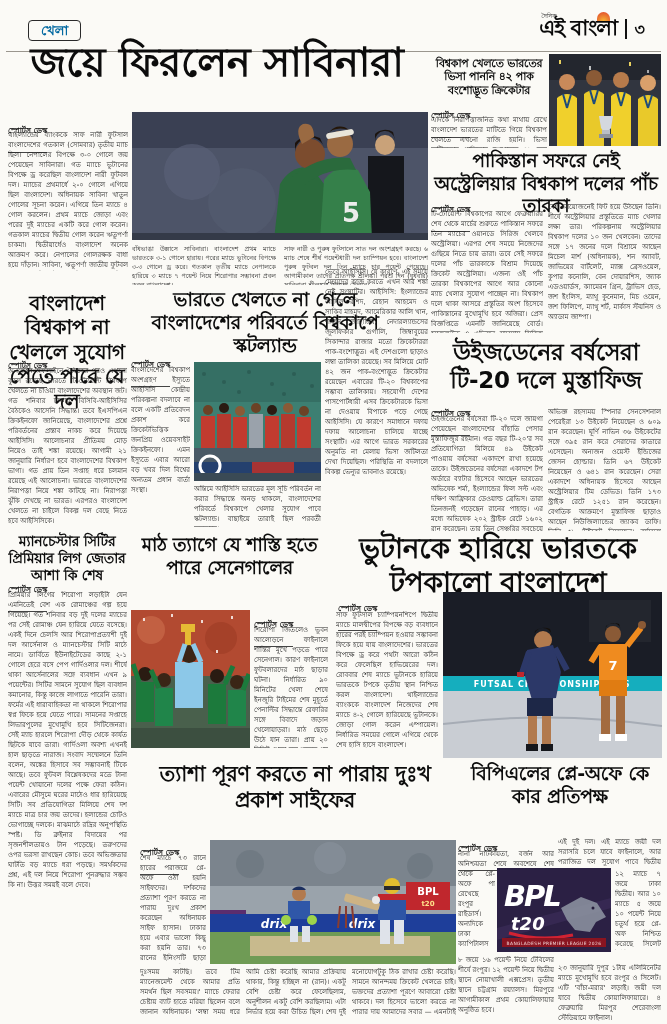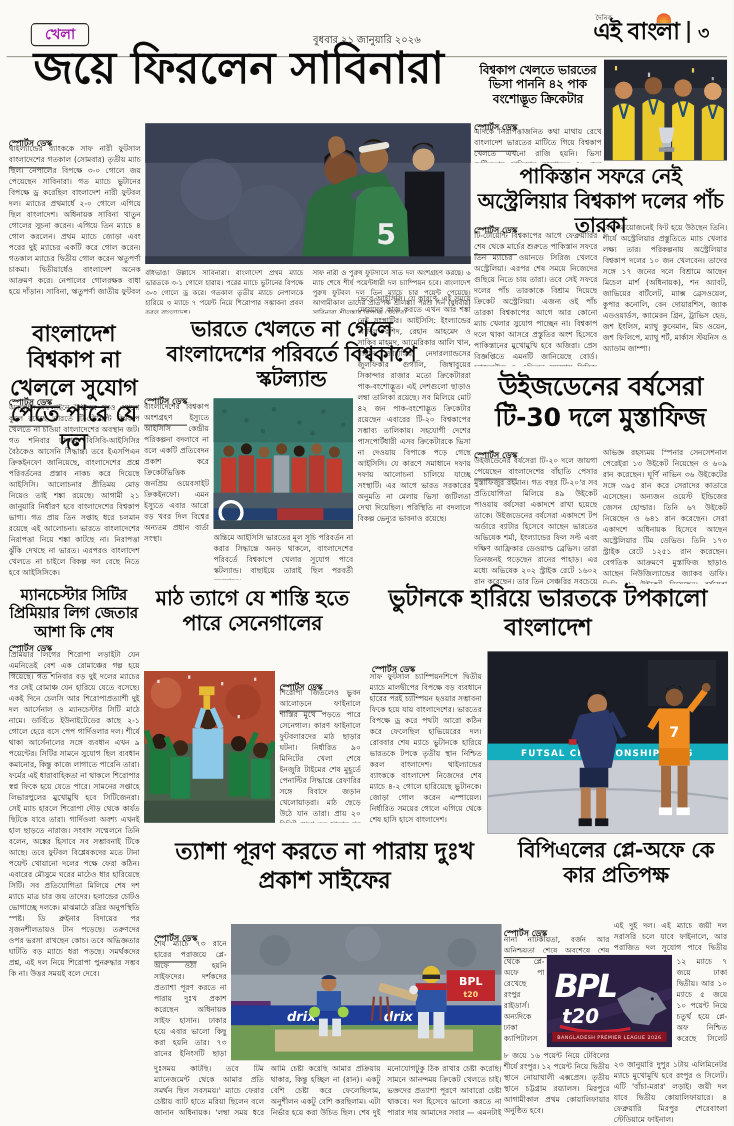--- a/index.html
+++ b/index.html
@@ -5,40 +5,39 @@
 *{box-sizing:border-box}
 html,body{margin:0;padding:0}
 body{width:667px;height:1024px;background:#e3e1db;font-family:"DejaVu Sans","Liberation Sans",sans-serif}
 #page{position:relative;width:667px;height:1024px;background:#fbfaf6;overflow:hidden;color:#1a1a1a}
 .abs{position:absolute}
 .hl{font-weight:700;color:#0c0c0c;text-align:center;line-height:1.22;letter-spacing:-.3px}
 .by{font-size:7.5px;font-weight:700;color:#111;display:inline-block;border-bottom:1px solid #444;padding-bottom:15px}
 .bt{font-size:6.8px;line-height:1.47;text-align:justify;color:#222;overflow:hidden}
 .cap{font-size:6.3px;line-height:1.42;text-align:justify;color:#222;overflow:hidden}
 .rule{background:#9a968e}
-#section-tab{border:1.5px solid #2a2a2a;border-radius:4px;padding:2px 12px;font-weight:700;font-size:13px;color:#a21caf}
+#section-tab{border:1.5px solid #2a2a2a;border-radius:4px;padding:2px 12px;font-weight:700;font-size:13px;color:#0369a1}
 #dateline{font-size:9px;color:#222;text-align:center}
 .masthead{display:flex;align-items:flex-end;gap:6px}
 .masthead .main{font-size:21px;font-weight:900;color:#0a0a0a;letter-spacing:-1px;line-height:1}
 .masthead .small{font-size:6px;color:#333;position:absolute;top:-7px;left:2px}
 .masthead .sun{position:absolute;top:-6px;left:58px;width:13px;height:9px;border-radius:13px 13px 0 0;background:radial-gradient(circle at 50% 100%, #f7b733 0%, #e4572e 80%)}
 .masthead .bar{width:1.5px;height:20px;background:#111;margin:0 2px}
 .masthead .pageno{font-size:16px;font-weight:700;color:#0a0a0a;line-height:1.1}
 .photo{display:block}
 svg text{font-family:"DejaVu Sans",sans-serif}
 </style>
 </head>
 <body>
 
 <div id="page">
 
   <div class="abs" style="left:28px;top:20px">
     <span id="section-tab">খেলা</span>
   </div>
-  <div class="abs" id="dateline" style="left:0;right:0;top:29px">বুধবার ২১ জানুয়ারি ২০২৬</div>
   <div class="abs masthead" style="right:22px;top:18px;position:absolute">
     <span style="position:relative">
       <span class="small">দৈনিক</span>
       <span class="sun"></span>
       <span class="main">এই বাংলা</span>
     </span>
     <span class="bar"></span>
     <span class="pageno">৩</span>
   </div>
   <div class="abs rule" style="left:6px;top:51px;width:655px;height:1px"></div>
@@ -99,21 +98,21 @@
   </svg>
 
   <div>
     <div class="abs hl" style="left:431px;top:150px;width:230px;font-size:18.5px">পাকিস্তান সফরে নেই অস্ট্রেলিয়ার বিশ্বকাপ দলের পাঁচ তারকা</div>
     <div class="abs" style="left:431px;top:197px"><span class="by">স্পোর্টস ডেস্ক</span></div>
     <div class="abs bt" style="left:431px;top:210px;width:112px;height:123px">টি-টোয়েন্টি বিশ্বকাপের আগে ফেব্রুয়ারির শেষ থেকে মার্চের শুরুতে পাকিস্তান সফরে তিন ম্যাচের ওয়ানডে সিরিজ খেলবে অস্ট্রেলিয়া। এরপর শেষ সময়ে নিজেদের গুছিয়ে নিতে চায় তারা। তবে সেই সফরে দলের পাঁচ তারকাকে বিশ্রাম দিয়েছে ক্রিকেট অস্ট্রেলিয়া। এজন্য ওই পাঁচ তারকা বিশ্বকাপের আগে আর কোনো ম্যাচ খেলার সুযোগ পাচ্ছেন না। বিশ্বকাপ দলে থাকা আসরে প্রস্তুতির অংশ হিসেবে পাকিস্তানের মুখোমুখি হবে অজিরা। প্রেস বিজ্ঞপ্তিতে এমনটি জানিয়েছে বোর্ড। হ্যাজলউড ও এভিলন সমস্যায় সিরিজ থেকে ছিটকে যাওয়া ম্যাক্সওয়েলও গত সপ্তাহে ফিরেছেন অনুশীলনে।</div>
     <div class="abs bt" style="left:548px;top:203px;width:113px;height:130px">বেশ আয়োজনেই ফিট হয়ে উঠছেন তিনি। শীর্ষে অস্ট্রেলিয়ার প্রস্তুতিতে ম্যাচ খেলার লক্ষ্য তার। পরিকল্পনায় অস্ট্রেলিয়ার বিশ্বকাপ দলের ১০ জন খেলবেন। তাদের সঙ্গে ১৭ জনের দলে বিশ্রামে আছেন মিচেল মার্শ (অধিনায়ক), শন অ্যাবট, জাভিয়ের বার্টলেট, ম্যাক্স ব্রেসওয়েল, কুপার কনোলি, বেন দোয়ারশিস, জ্যাক এডওয়ার্ডস, ক্যামেরন গ্রিন, ট্রাভিস হেড, জশ ইংলিস, ম্যাথু কুনেমান, মিচ ওয়েন, জশ ফিলিপে, ম্যাথু শর্ট, মার্কাস স্টয়নিস ও অ্যাডাম জাম্পা।</div>
   </div>
 
   <div>
-    <div class="abs hl" style="left:431px;top:338px;width:230px;font-size:23px">উইজডেনের বর্ষসেরা টি-30 দলে মুস্তাফিজ</div>
+    <div class="abs hl" style="left:431px;top:338px;width:230px;font-size:23px">উইজডেনের বর্ষসেরা টি-20 দলে মুস্তাফিজ</div>
     <div class="abs" style="left:431px;top:401px"><span class="by">স্পোর্টস ডেস্ক</span></div>
     <div class="abs bt" style="left:431px;top:415px;width:112px;height:116px">উইজডেনের বর্ষসেরা টি-২০ দলে জায়গা পেয়েছেন বাংলাদেশের বাঁহাতি পেসার মুস্তাফিজুর রহমান। গত বছর টি-২০'র সব প্রতিযোগিতা মিলিয়ে ৪৯ উইকেট পাওয়ায় বর্ষসেরা একাদশে রাখা হয়েছে তাকে। উইজডেনের বর্ষসেরা একাদশে টপ অর্ডারে ব্যাটার হিসেবে আছেন ভারতের অভিষেক শর্মা, ইংল্যান্ডের ফিল সল্ট এবং দক্ষিণ আফ্রিকার ডেওয়াল্ড ব্রেভিস। তারা তিনজনই গড়েছেন রানের পাহাড়। এর মধ্যে অভিষেক ২০২ স্ট্রাইক রেটে ১৬০২ রান করেছেন। তার তিন সেঞ্চুরির সবচেয়ে ছোট ছিল ১৪৮ বলের। ১০ উইকেটও নিয়েছেন তিনি। সল্ট ১৪৩ স্ট্রাইক রেটে ১৫৭০ রান করেছেন গেল বছর। ব্রেভিস ১৬১ স্ট্রাইক রেটে করেছেন ১৪০০ রান। ম্যাচজয়ী ইনিংস খেলায় সেরাদের তালিকায় জায়গা পেয়েছেন তারা।</div>
     <div class="abs bt" style="left:548px;top:408px;width:113px;height:123px">অভিজ্ঞ রহস্যময় স্পিনার সেনসেশনাল পেরেইরা ১৩ উইকেট নিয়েছেন ও ৬০৯ রান করেছেন। ঘূর্ণি নাভিন ৩৬ উইকেটের সঙ্গে ৩৯৫ রান করে সেরাদের কাতারে এসেছেন। অন্যজন ওয়েস্ট ইন্ডিজের জেসন হোল্ডার। তিনি ৬৭ উইকেট নিয়েছেন ও ৬৪১ রান করেছেন। সেরা একাদশে অধিনায়ক হিসেবে আছেন অস্ট্রেলিয়ার টিম ডেভিড। তিনি ১৭৩ স্ট্রাইক রেটে ১২৫১ রান করেছেন। বেগতিক আক্রমণে মুস্তাফিজ ছাড়াও আছেন নিউজিল্যান্ডের জ্যাকব ডাফি। তিনি ৫৮ উইকেট নিয়েছেন। বর্ষসেরা টি-২০ দল: অভিষেক শর্মা (ভারত), ফিল সল্ট (ইংল্যান্ড), ডেওয়াল্ড ব্রেভিস (দক্ষিণ আফ্রিকা), হ্যারি ব্রুক (ইংল্যান্ড), সেনসেশনাল পেরেইরা (দক্ষিণ আফ্রিকা), টিম ডেভিড (অস্ট্রেলিয়া), নূর আহমাদ (আফগানিস্তান), জ্যাকব ডাফি (নিউজিল্যান্ড), মুস্তাফিজুর রহমান (বাংলাদেশ), বরুণ চক্রবর্তী (ভারত)।</div>
   </div>
 
   <div>
     <div class="abs hl" style="left:6px;top:291px;width:122px;font-size:20px">বাংলাদেশ বিশ্বকাপ না খেললে সুযোগ পেতে পারে যে দল</div>
     <div class="abs" style="left:8px;top:353px"><span class="by">স্পোর্টস ডেস্ক</span></div>
     <div class="abs bt" style="left:8px;top:367px;width:119px;height:158px">অনলাইন-অফলাইনে বৈঠকের পরও এখনো ঝুলে রয়েছে ভারতে টি-টোয়েন্টি বিশ্বকাপ খেলতে না চাওয়া বাংলাদেশের অবস্থান জট। গত শনিবার ঢাকায় বিসিবি-আইসিসির বৈঠকেও আসেনি সিদ্ধান্ত। তবে ইএসপিএন ক্রিকইনফো জানিয়েছে, বাংলাদেশের প্রশ্নে পরিবর্তনের প্রস্তাব নাকচ করে দিয়েছে আইসিসি। আলোচনার প্রীতিময় মোড় নিয়েও তাই শঙ্কা রয়েছে। আগামী ২১ জানুয়ারি নির্ধারণ হবে বাংলাদেশের বিশ্বকাপ ভাগ্য। গত প্রায় তিন সপ্তাহ ধরে চলমান রয়েছে এই আলোচনা। ভারতে বাংলাদেশের নিরাপত্তা নিয়ে শঙ্কা কাটছে না। নিরাপত্তা ঝুঁকি দেখছে না ভারত। এরপরও বাংলাদেশ খেলতে না চাইলে বিকল্প দল বেছে নিতে হবে আইসিসিকে।</div>
   </div>
@@ -198,21 +197,21 @@
           <rect x="97" y="80" width="18" height="36" fill="#20854a"></rect>
         <path d="M8,72 L2,54 M28,78 L20,60 M94,74 L102,56 M112,80 L118,64" stroke="#1c7a3c" stroke-width="5"></path>
       </g>
       <rect y="118" width="119" height="20" fill="#3c4f40"></rect>
     </svg>
     <div class="abs" style="left:254px;top:612px"><span class="by">স্পোর্টস ডেস্ক</span></div>
     <div class="abs bt" style="left:254px;top:626px;width:74px;height:122px">শিরোপা জিতলেও ভুবন আলোড়নে ফাইনালে শাস্তির মুখে পড়তে পারে সেনেগাল। কারণ ফাইনালে ফুটবলারদের মাঠ ছাড়ার ঘটনা। নির্ধারিত ৯০ মিনিটের খেলা শেষে ইনজুরি টাইমের শেষ মুহূর্তে পেনাল্টির সিদ্ধান্তে রেফারির সঙ্গে বিবাদে জড়ান খেলোয়াড়রা। মাঠ ছেড়ে উঠে যান তারা। প্রায় ২০ মিনিট খেলা বন্ধ থাকার পর আবার মাঠে ফেরে তারা। যোগ করা সময়ের ৪র্থ মিনিটে বিজয়ী পেনাল্টি ঠেকান দলটির গোলরক্ষক। কিন্তু মাঠ ত্যাগের কারণে শাস্তির মুখে পড়তে পারে আফ্রিকান ফুটবল কনফেডারেশন (সিএএফ)-এর নিয়মে। জরিমানা কিংবা নিষেধাজ্ঞা দুটোই হতে পারে।</div>
   </div>
 
   <div>
-    <div class="abs hl" style="left:334px;top:532px;width:328px;font-size:21px">ভুটানকে হারিয়ে ভারতকে টপকালো বাংলাদেশ</div>
+    <div class="abs hl" style="left:334px;top:532px;width:328px;font-size:28px">ভুটানকে হারিয়ে ভারতকে টপকালো বাংলাদেশ</div>
     <div class="abs" style="left:338px;top:596px"><span class="by">স্পোর্টস ডেস্ক</span></div>
     <div class="abs bt" style="left:336px;top:611px;width:102px;height:146px">সাফ ফুটসাল চ্যাম্পিয়নশিপে দ্বিতীয় ম্যাচে মালদ্বীপের বিপক্ষে বড় ব্যবধানে হারের পরই চ্যাম্পিয়ন হওয়ার সম্ভাবনা ফিকে হয়ে যায় বাংলাদেশের। ভারতের বিপক্ষে ড্র করে পথটা আরো কঠিন করে ফেলেছিল হাভিয়েরের দল। রোববার শেষ ম্যাচে ভুটানকে হারিয়ে ভারতকে টপকে তৃতীয় স্থান নিশ্চিত করল বাংলাদেশ। থাইল্যান্ডের ব্যাংককে বাংলাদেশ নিজেদের শেষ ম্যাচে ৪-২ গোলে হারিয়েছে ভুটানকে। জোড়া গোল করেন এম্পায়েল। নির্ধারিত সময়ের গোলে এগিয়ে থেকে শেষ হাসি হাসে বাংলাদেশ।</div>
     <svg class="abs photo" style="left:443px;top:592px" width="219" height="166" viewBox="0 0 219 166" preserveAspectRatio="none">
       <rect width="219" height="166" fill="#1a1d26"></rect>
       <rect x="146" y="8" width="62" height="42" fill="#23262e"></rect>
       <rect x="0" y="84" width="219" height="15" fill="#15aebe"></rect>
       <text x="109" y="95" font-size="8" font-weight="bold" fill="#ffffff" text-anchor="middle" letter-spacing="1">FUTSAL CHAMPIONSHIP 2026</text>
       <rect y="99" width="219" height="67" fill="#c9cdd3"></rect>
       <path d="M0,132 Q110,118 219,134" stroke="#a6acb5" stroke-width="2" fill="none"></path>
       <circle cx="100" cy="48" r="9" fill="#b27a4e"></circle>

